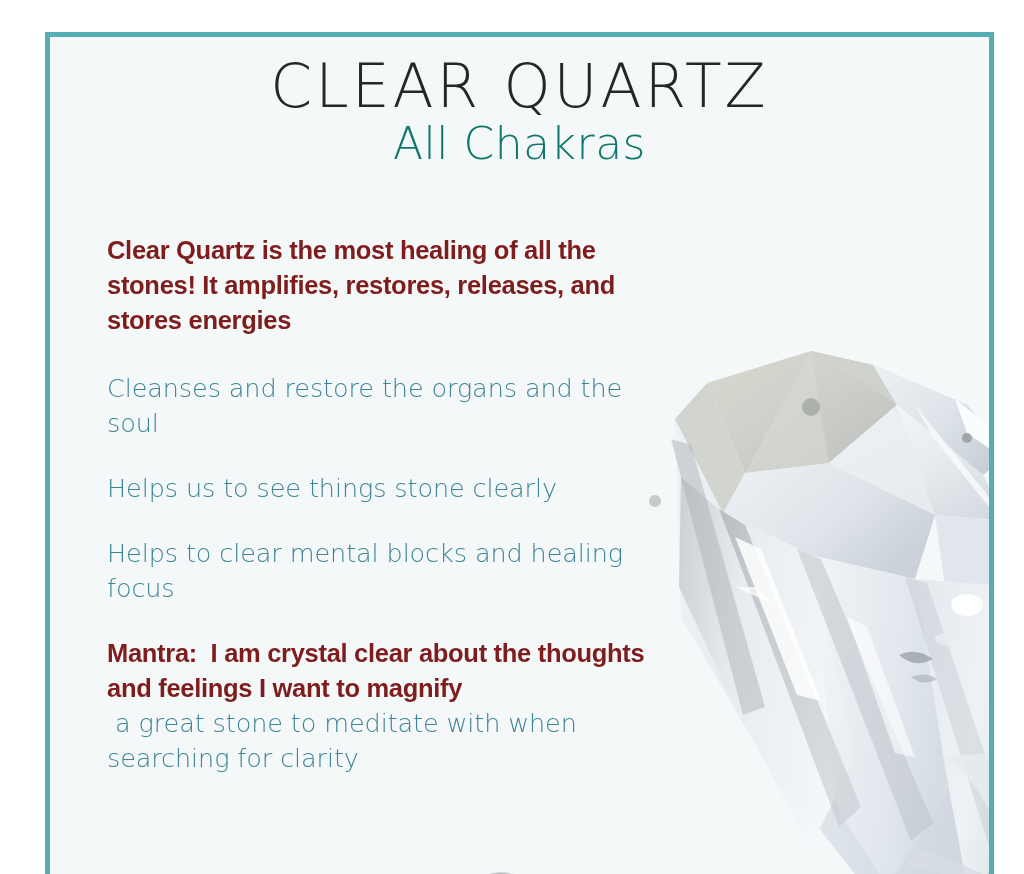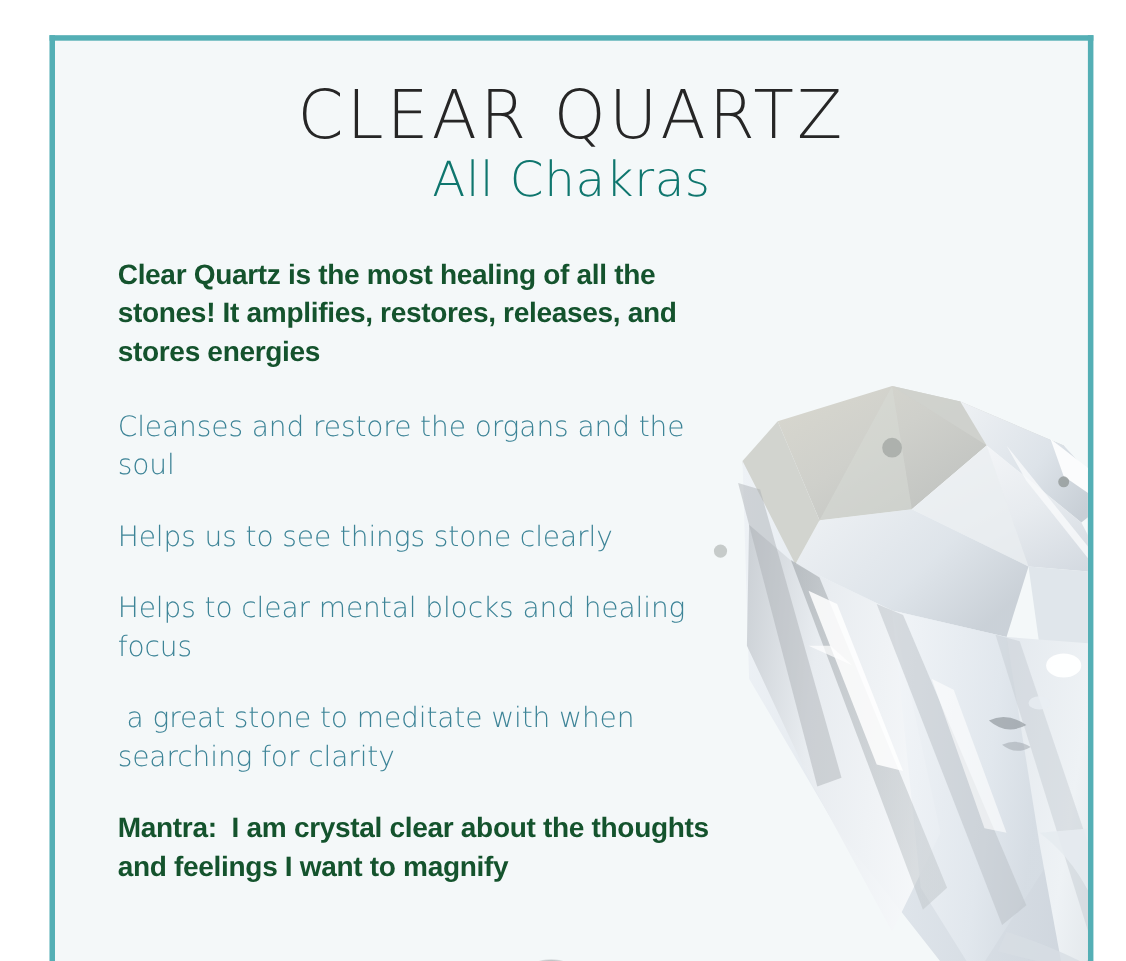--- a/index.html
+++ b/index.html
@@ -37,21 +37,20 @@
   }
 
   
   #header {
     position: absolute;
     left: 0;
     top: 0;
     width: 100%;
     text-align: center;
     pointer-events: none;
-    margin-top: 20px;
   }
   #title {
     margin: 0;
     padding-top: 18px;
     font-size: 60px;
     line-height: 1.0;
     font-weight: 300;
     letter-spacing: 3px;
     color: #262626;
     font-family: "DejaVu Sans", "Liberation Sans", sans-serif;
@@ -96,21 +95,21 @@
     margin: 0 0 30px 0;
     font-size: 25.5px;
     line-height: 35px;
     color: #3D8497;
     font-weight: 300;
     font-family: "DejaVu Sans", "Liberation Sans", sans-serif;
     white-space: pre-wrap;
     letter-spacing: -0.1px;
   }
   .para.bold {
-    color: #14532d;
+    color: #7f1d1d;
     font-weight: 700;
     letter-spacing: -0.3px;
     font-family: "Liberation Sans", "DejaVu Sans", sans-serif;
   }
   .para.lead { margin-bottom: 33px; }
   .para.mantra { margin-bottom: 0; }
 
   
   #bottom-artifact {
     position: absolute;
@@ -224,20 +223,20 @@
     <div id="header">
       <h1 id="title">CLEAR QUARTZ</h1>
       <h2 id="subtitle">All Chakras</h2>
     </div>
 
     <div id="body-copy">
       <p class="para bold lead">Clear Quartz is the most healing of all the stones! It amplifies, restores, releases, and stores energies</p>
       <p class="para">Cleanses and restore the organs and the soul</p>
       <p class="para">Helps us to see things stone clearly</p>
       <p class="para">Helps to clear mental blocks and healing focus</p>
+      <p class="para bold mantra">Mantra:  I am crystal clear about the thoughts and feelings I want to magnify</p>
       <p class="para"> a great stone to meditate with when searching for clarity</p>
-      <p class="para bold mantra">Mantra:  I am crystal clear about the thoughts and feelings I want to magnify</p>
     </div>
 
     <div id="bottom-artifact"></div>
 
   </div>
 </div>
 
 </body></html>

